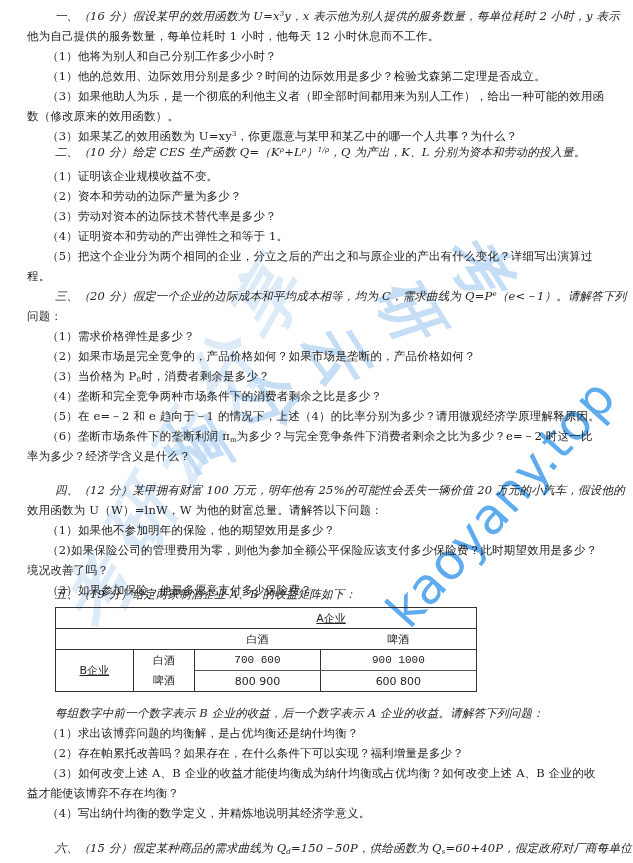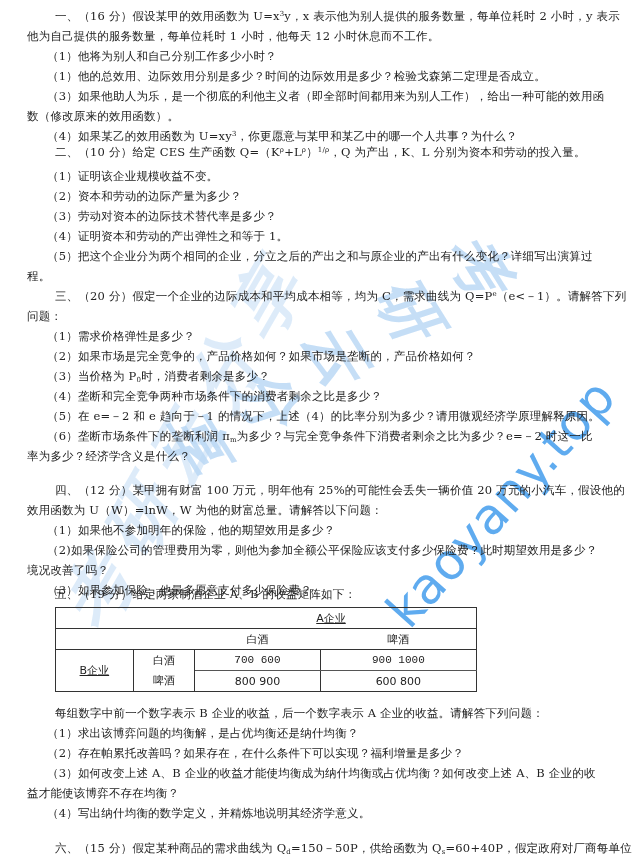--- a/index.html
+++ b/index.html
@@ -4,21 +4,21 @@
 <style>
   html, body { margin: 0; padding: 0; background: #ffffff; }
   body {
     width: 633px; height: 863px; position: relative; overflow: hidden;
     font-family: "DejaVu Serif", "Liberation Serif", serif;
     color: #222; font-size: 11.5px;
   }
   .page { position: absolute; left: 0; top: 0; width: 633px; height: 863px; }
   .line { position: absolute; left: 27px; white-space: nowrap; line-height: 16px; letter-spacing: 0.2px; }
   .ind { left: 47px; }
-  .ind2 { left: 55px; }
+  .ind2 { left: 55px; font-style: italic; }
   sup { font-size: 7px; vertical-align: 4px; line-height: 0; }
   sub { font-size: 7px; vertical-align: -2px; line-height: 0; }
   .wm { position: absolute; color: #bcd9f5; pointer-events: none; font-family: "DejaVu Sans", sans-serif; }
   .wm-cn { font-size: 62px; font-weight: bold; transform: rotate(58deg); transform-origin: left top; left: 498px; top: 215px; letter-spacing: 20px; opacity: 0.85; font-family: "DejaVu Serif", serif; font-style: italic; }
   .wm-url { font-size: 50px; transform: rotate(-48deg); transform-origin: left top; left: 375px; top: 600px; color: #4ea3ee; opacity: 0.9; letter-spacing: 1px; }
   .wm-cn2 { font-size: 70px; font-weight: bold; transform: rotate(-60deg); transform-origin: left top; left: 40px; top: 600px; opacity: 0.5; font-family: "DejaVu Serif", serif; font-style: italic; letter-spacing: 14px; }
   table.payoff {
     position: absolute; left: 55px; top: 607px; width: 422px; border-collapse: collapse;
     font-family: "DejaVu Sans", "Liberation Sans", sans-serif; font-size: 11px; color: #222;
   }
@@ -35,21 +35,21 @@
   <div class="wm wm-cn2">考研云分享</div>
   <div class="wm wm-url">kaoyany.top</div>
 
   <div>
     <div class="line ind2" style="top:8px"><span>一、（16 分）假设某甲的效用函数为 U=x</span><sup>3</sup><span>y，x 表示他为别人提供的服务数量，每单位耗时 2 小时，y 表示</span></div>
     <div class="line" style="top:28px">他为自己提供的服务数量，每单位耗时 1 小时，他每天 12 小时休息而不工作。</div>
     <div class="line ind" style="top:48px">（1）他将为别人和自己分别工作多少小时？</div>
     <div class="line ind" style="top:68px">（1）他的总效用、边际效用分别是多少？时间的边际效用是多少？检验戈森第二定理是否成立。</div>
     <div class="line ind" style="top:88px">（3）如果他助人为乐，是一个彻底的利他主义者（即全部时间都用来为别人工作），给出一种可能的效用函</div>
     <div class="line" style="top:108px">数（修改原来的效用函数）。</div>
-    <div class="line ind" style="top:128px"><span>（4）如果某乙的效用函数为 U=xy</span><sup>3</sup><span>，你更愿意与某甲和某乙中的哪一个人共事？为什么？</span></div>
+    <div class="line ind" style="top:128px"><span>（3）如果某乙的效用函数为 U=xy</span><sup>3</sup><span>，你更愿意与某甲和某乙中的哪一个人共事？为什么？</span></div>
   </div>
 
   <div>
     <div class="line ind2" style="top:144px"><span>二、（10 分）给定 CES 生产函数 Q=（K</span><sup>ρ</sup><span>+L</span><sup>ρ</sup><span>）</span><sup>1/ρ</sup><span>，Q 为产出，K、L 分别为资本和劳动的投入量。</span></div>
     <div class="line ind" style="top:168px">（1）证明该企业规模收益不变。</div>
     <div class="line ind" style="top:188px">（2）资本和劳动的边际产量为多少？</div>
     <div class="line ind" style="top:208px">（3）劳动对资本的边际技术替代率是多少？</div>
     <div class="line ind" style="top:228px">（4）证明资本和劳动的产出弹性之和等于 1。</div>
     <div class="line ind" style="top:248px">（5）把这个企业分为两个相同的企业，分立之后的产出之和与原企业的产出有什么变化？详细写出演算过</div>
     <div class="line" style="top:268px">程。</div>

